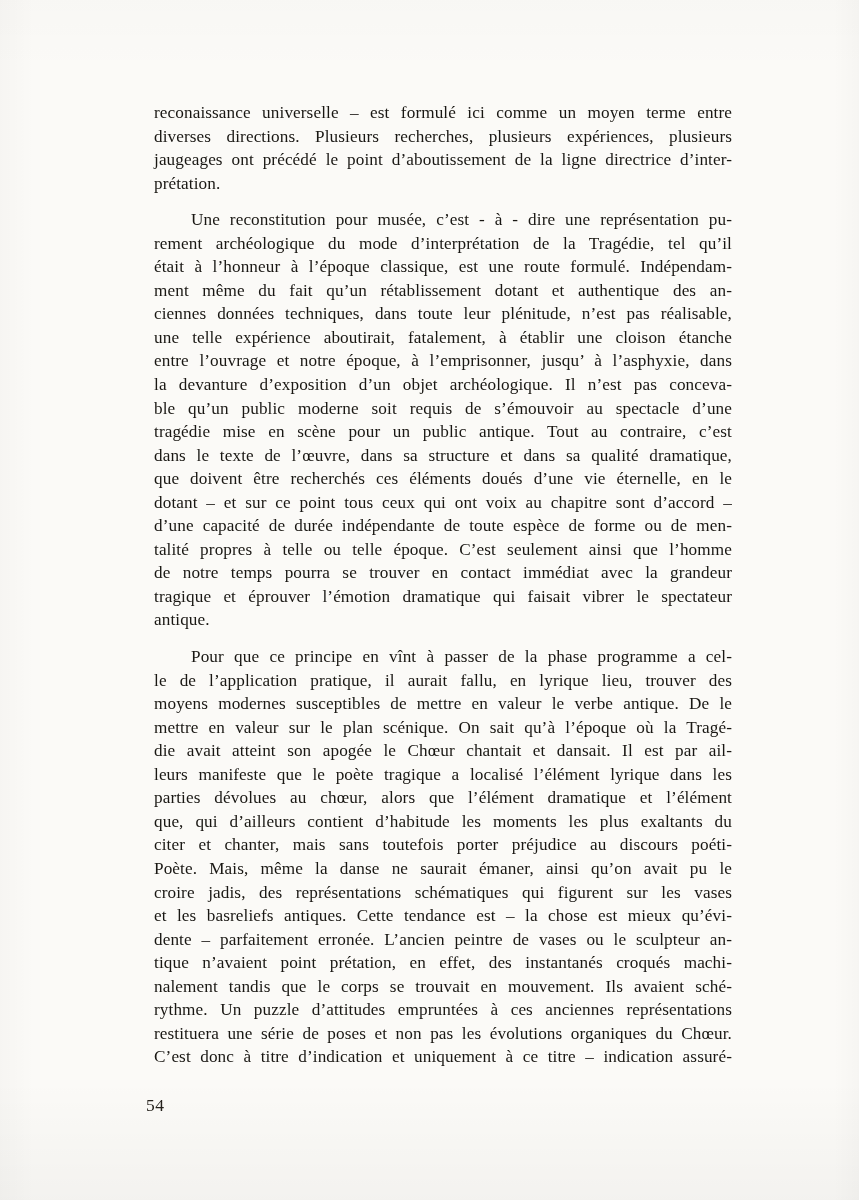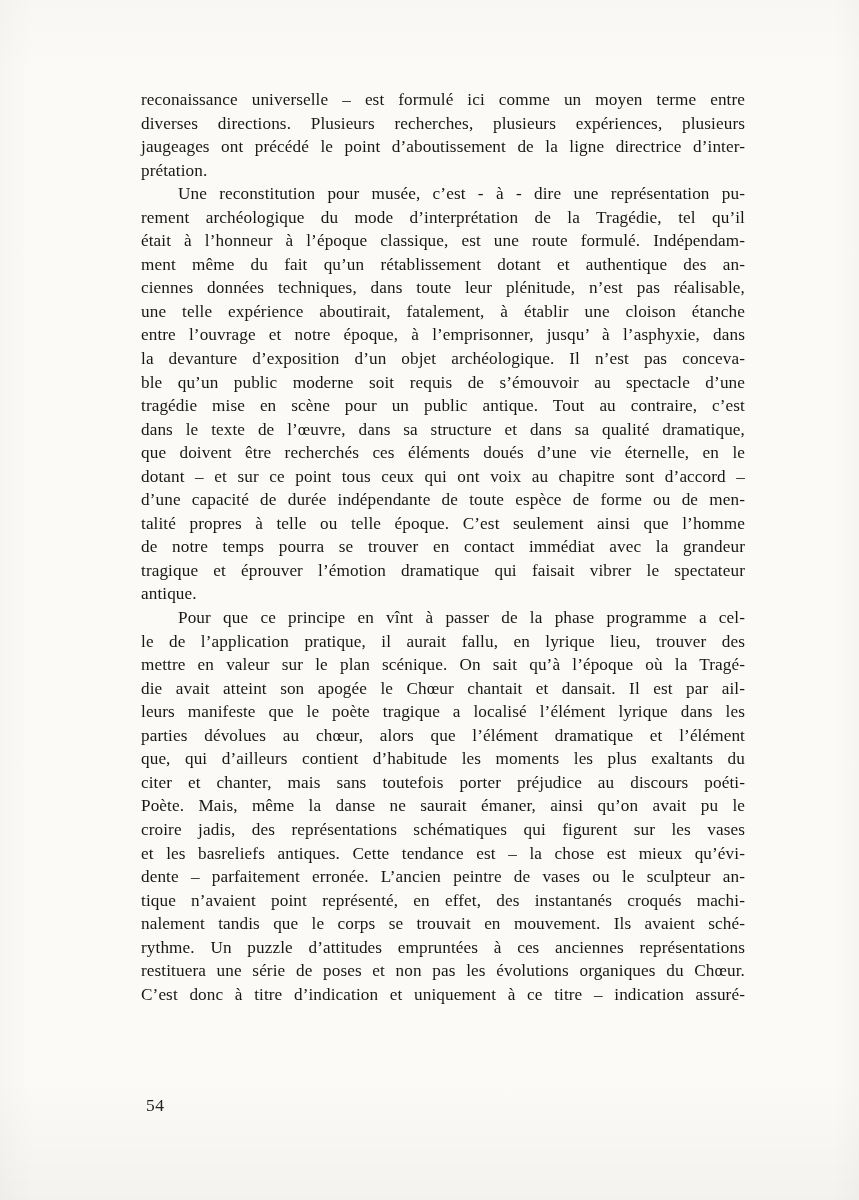--- a/index.html
+++ b/index.html
@@ -25,21 +25,21 @@
   .text-block {
     position: absolute;
     left: 141px;
     top: 88px;
     width: 604px;
     color: #191713;
     font-size: 17.2px;
     line-height: 23.55px;
     letter-spacing: 0.1px;
   }
-  .paragraph { margin: 0; }
+  .paragraph { margin: 13px; }
   .line {
     text-align: justify;
     text-align-last: justify;
     min-height: 23.55px;
   }
   .line.no-justify {
     text-align: left;
     text-align-last: left;
   }
   .line.indented { text-indent: 37px; }
@@ -79,31 +79,32 @@
         <div class="line">dotant – et sur ce point tous ceux qui ont voix au chapitre sont d’accord –</div>
         <div class="line">d’une capacité de durée indépendante de toute espèce de forme ou de men-</div>
         <div class="line">talité propres à telle ou telle époque. C’est seulement ainsi que l’homme</div>
         <div class="line">de notre temps pourra se trouver en  contact immédiat avec la grandeur</div>
         <div class="line">tragique et éprouver l’émotion dramatique qui faisait vibrer le spectateur</div>
         <div class="line no-justify">antique.</div>
       </div>
       <div class="paragraph">
         <div class="line indented">Pour que ce principe en vînt à passer de la phase programme a cel-</div>
         <div class="line">le de l’application pratique, il aurait fallu, en lyrique  lieu, trouver des</div>
+        <div class="line">moyens modernes susceptibles de mettre en valeur le verbe antique. De le</div>
         <div class="line">mettre en valeur sur le plan scénique. On sait qu’à l’époque où la Tragé-</div>
         <div class="line">die avait atteint son apogée le Chœur chantait et dansait. Il est par ail-</div>
         <div class="line">leurs manifeste que le poète tragique a localisé l’élément lyrique dans les</div>
         <div class="line">parties dévolues au chœur, alors que l’élément dramatique  et l’élément</div>
         <div class="line">que, qui d’ailleurs contient d’habitude les moments les plus exaltants du</div>
         <div class="line">citer et chanter, mais sans toutefois porter préjudice au discours poéti-</div>
         <div class="line">Poète. Mais, même la danse ne saurait émaner, ainsi qu’on avait pu le</div>
         <div class="line">croire jadis, des représentations schématiques qui figurent sur les vases</div>
         <div class="line">et les basreliefs antiques. Cette tendance est – la chose est mieux qu’évi-</div>
         <div class="line">dente – parfaitement erronée. L’ancien peintre de vases ou le sculpteur an-</div>
-        <div class="line">tique n’avaient point représenté, en effet, des instantanés croqués machi-</div>
+        <div class="line">tique n’avaient point prétation, en effet, des instantanés croqués machi-</div>
         <div class="line">nalement tandis que le corps se trouvait en mouvement. Ils avaient sché-</div>
         <div class="line">rythme. Un puzzle d’attitudes empruntées à ces anciennes représentations</div>
         <div class="line">restituera une série de poses et non pas les évolutions organiques du Chœur.</div>
         <div class="line">C’est donc à titre d’indication et uniquement à ce titre – indication assuré-</div>
       </div>
     </div>
   <div class="page-number">54</div>
 </div>
 
 </body></html>

